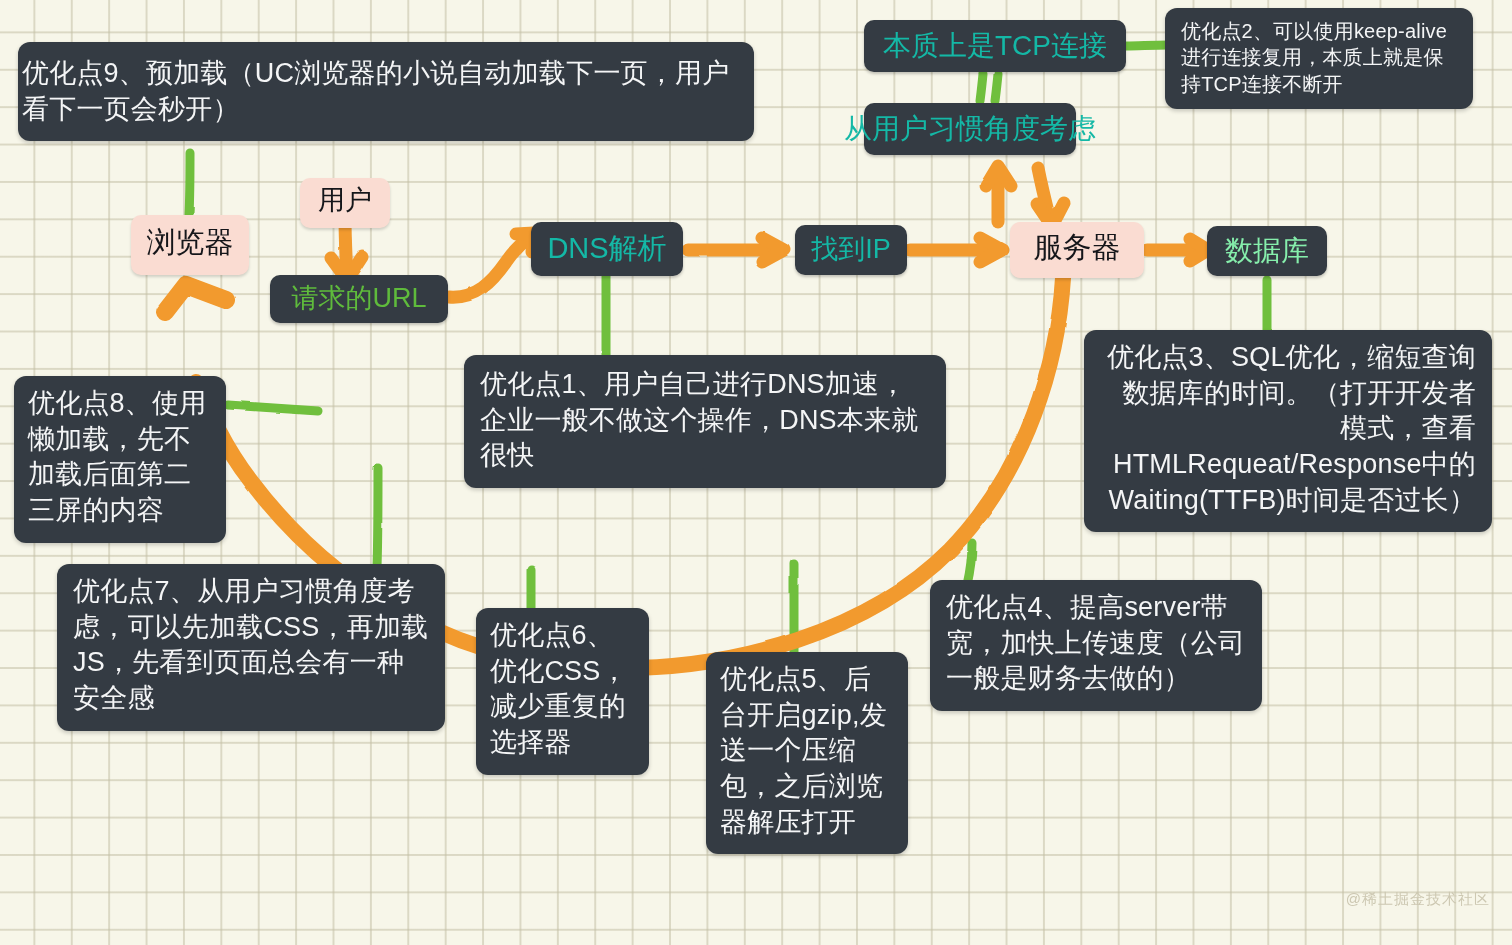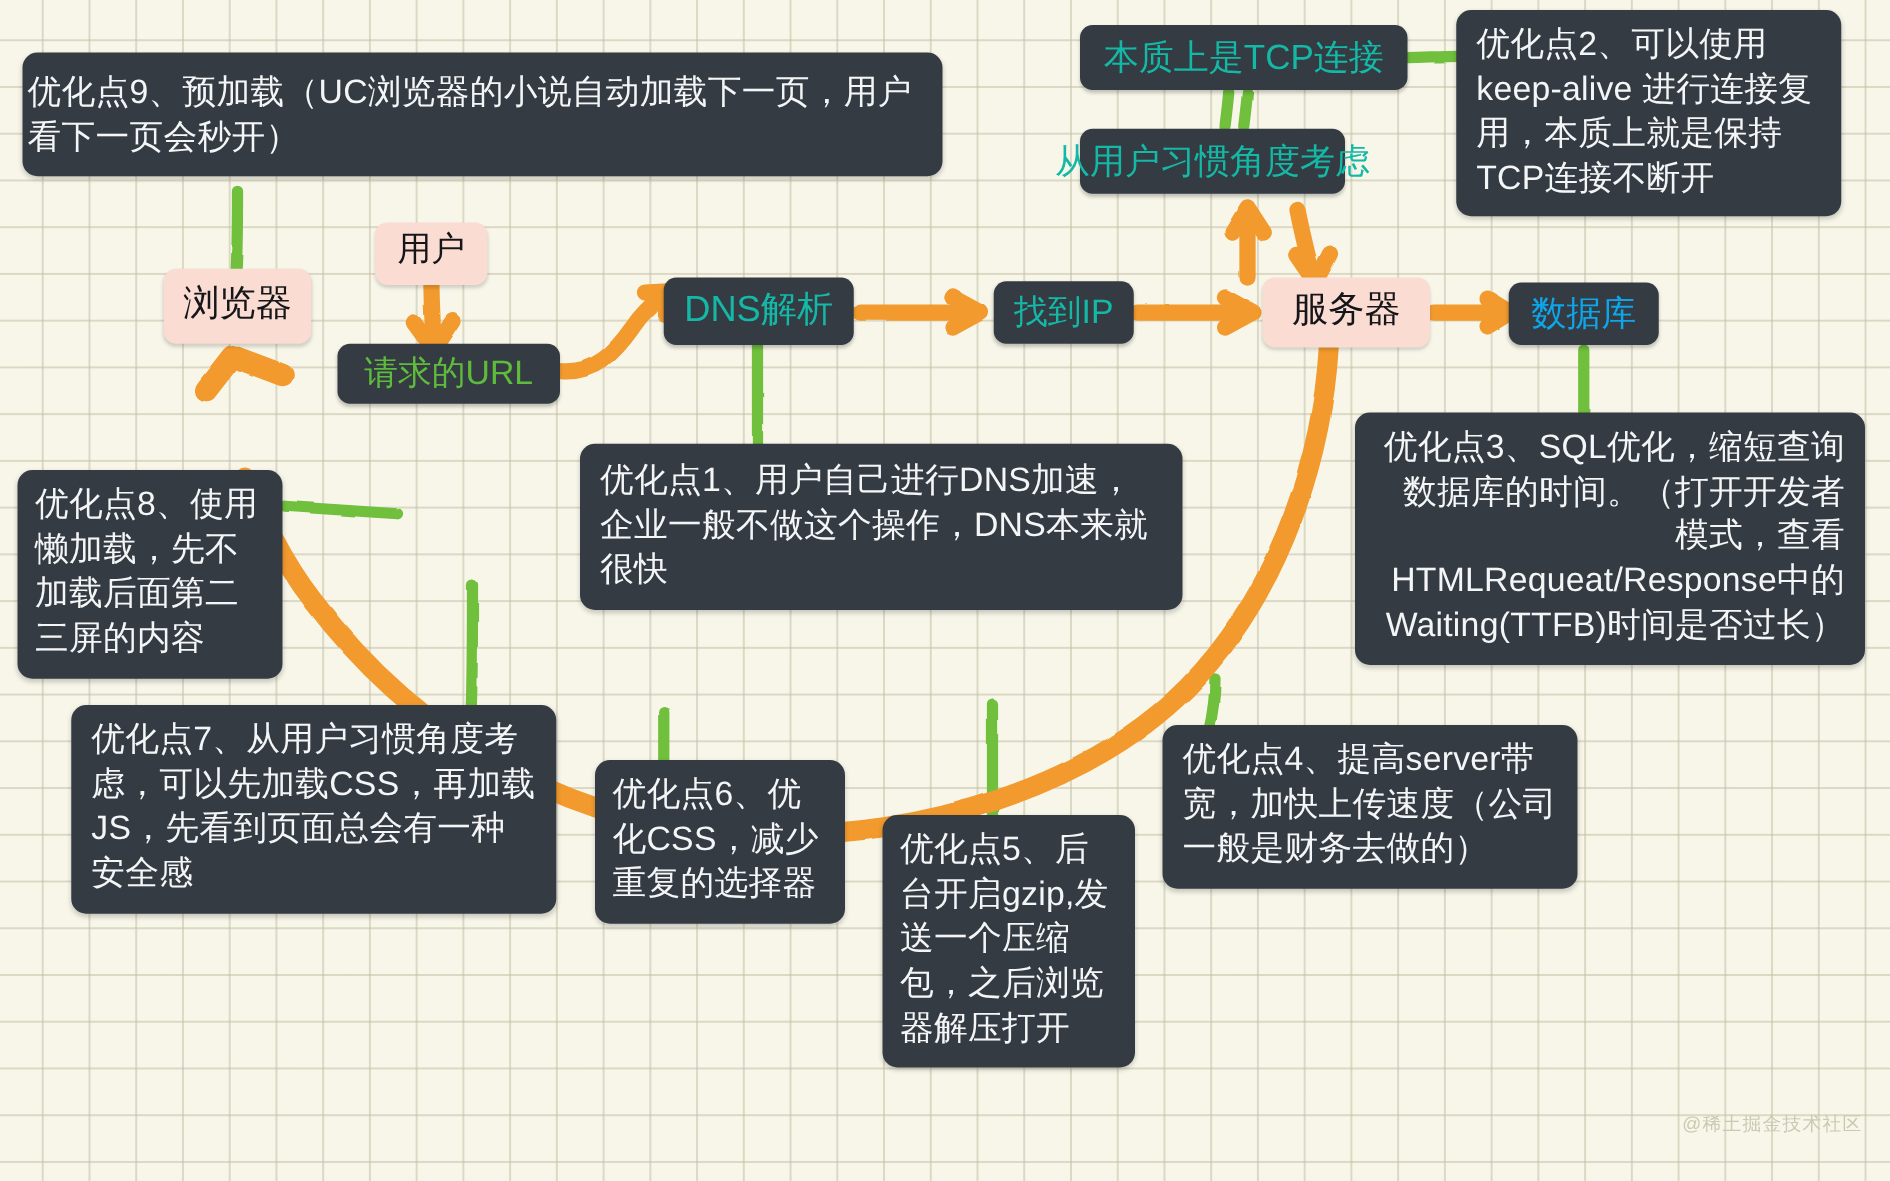--- a/index.html
+++ b/index.html
@@ -39,21 +39,21 @@
     background:#343b43;
     box-shadow:0 2px 3px rgba(0,0,0,.22);
   }
   .node.pink{
     background:#fadcd2;
     color:#15161a;
     box-shadow:0 2px 3px rgba(0,0,0,.16);
   }
   .t-purple{color:#14b8a6;}
   .t-green{color:#5fbb3c;}
-  .t-salmon{color:#0ea5e9;}
+  .t-salmon{color:#86efac;}
   .t-black{color:#15161a;font-family:Liberation Mono, monospace;}
 
   
   .note{
     position:absolute;
     box-sizing:border-box;
     background:#343b43;
     color:#f4f5f6;
     border-radius:12px;
     padding:10px 14px 12px 14px;
@@ -179,41 +179,41 @@
   </div>
 
   <div class="node dark" style="left:864px;top:20px;width:262px;height:52px;font-size:28px;">
     <span class="t-purple">本质上是TCP连接</span>
   </div>
 
   <div class="note" style="left:18px;top:42px;width:736px;font-size:27px;padding:14px 4px;">
     <span>优化点9、预加载（UC浏览器的小说自动加载下一页，用户看下一页会秒开）</span>
   </div>
 
-  <div class="note" style="left:1165px;top:8px;width:308px;font-size:27px;padding:10px 16px 12px;">
+  <div class="note" style="left:1165px;top:8px;width:308px;font-size:20px;padding:10px 16px 12px;">
     <span>优化点2、可以使用keep-alive 进行连接复用，本质上就是保持TCP连接不断开</span>
   </div>
 
   <div class="note" style="left:464px;top:355px;width:482px;font-size:27px;padding:12px 16px 14px;">
     <span>优化点1、用户自己进行DNS加速，企业一般不做这个操作，DNS本来就很快</span>
   </div>
 
   <div class="note" style="left:1084px;top:330px;width:408px;font-size:27px;padding:10px 16px 14px;text-align:right;">
     <span>优化点3、SQL优化，缩短查询数据库的时间。（打开开发者模式，查看HTMLRequeat/Response中的Waiting(TTFB)时间是否过长）</span>
   </div>
 
   <div class="note" style="left:14px;top:376px;width:212px;font-size:27px;padding:10px 14px 14px;">
     <span>优化点8、使用懒加载，先不加载后面第二三屏的内容</span>
   </div>
 
   <div class="note" style="left:57px;top:564px;width:388px;font-size:27px;padding:10px 16px 14px;">
     <span>优化点7、从用户习惯角度考虑，可以先加载CSS，再加载JS，先看到页面总会有一种安全感</span>
   </div>
 
-  <div class="note" style="left:476px;top:608px;width:200px;font-size:27px;padding:10px 14px 14px;">
+  <div class="note" style="left:476px;top:608px;width:173px;font-size:27px;padding:10px 14px 14px;">
     <span>优化点6、优化CSS，减少重复的选择器</span>
   </div>
 
   <div class="note" style="left:706px;top:652px;width:202px;font-size:27px;padding:10px 14px 14px;">
     <span>优化点5、后台开启gzip,发送一个压缩包，之后浏览器解压打开</span>
   </div>
 
   <div class="note" style="left:930px;top:580px;width:332px;font-size:27px;padding:10px 16px 14px;">
     <span>优化点4、提高server带宽，加快上传速度（公司一般是财务去做的）</span>
   </div>

